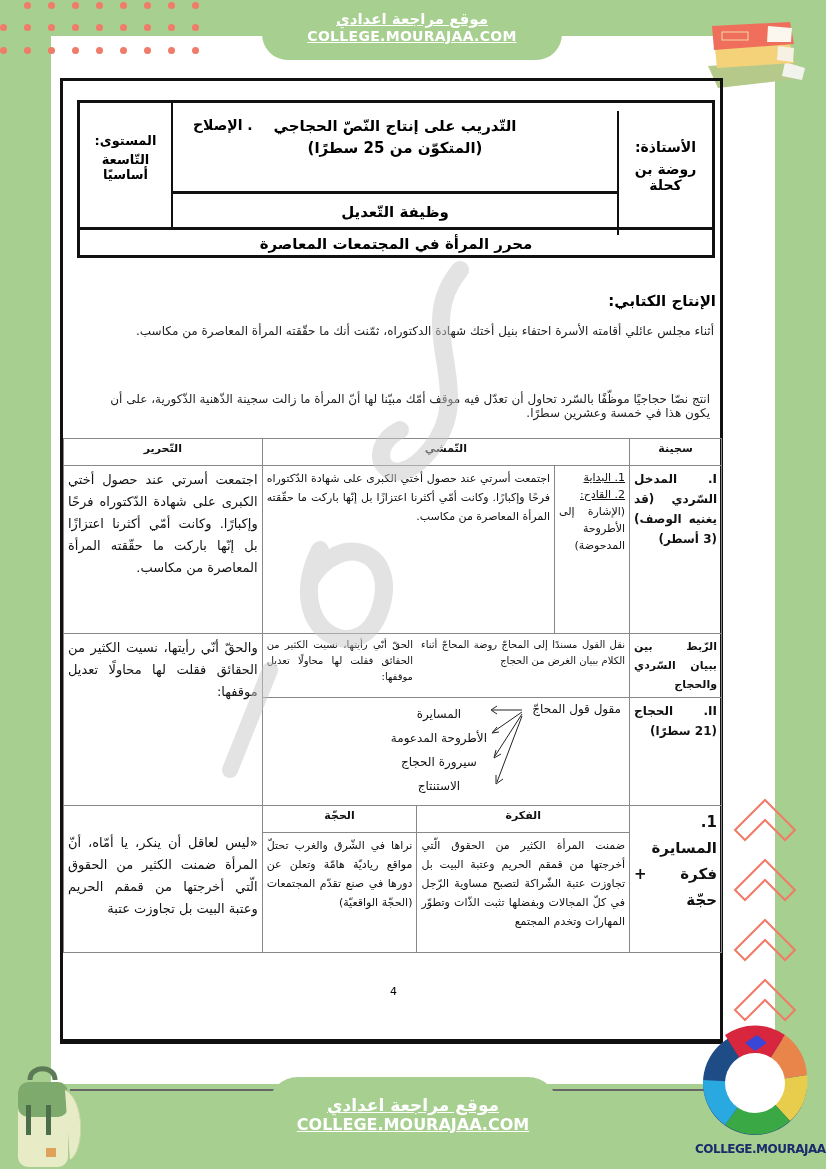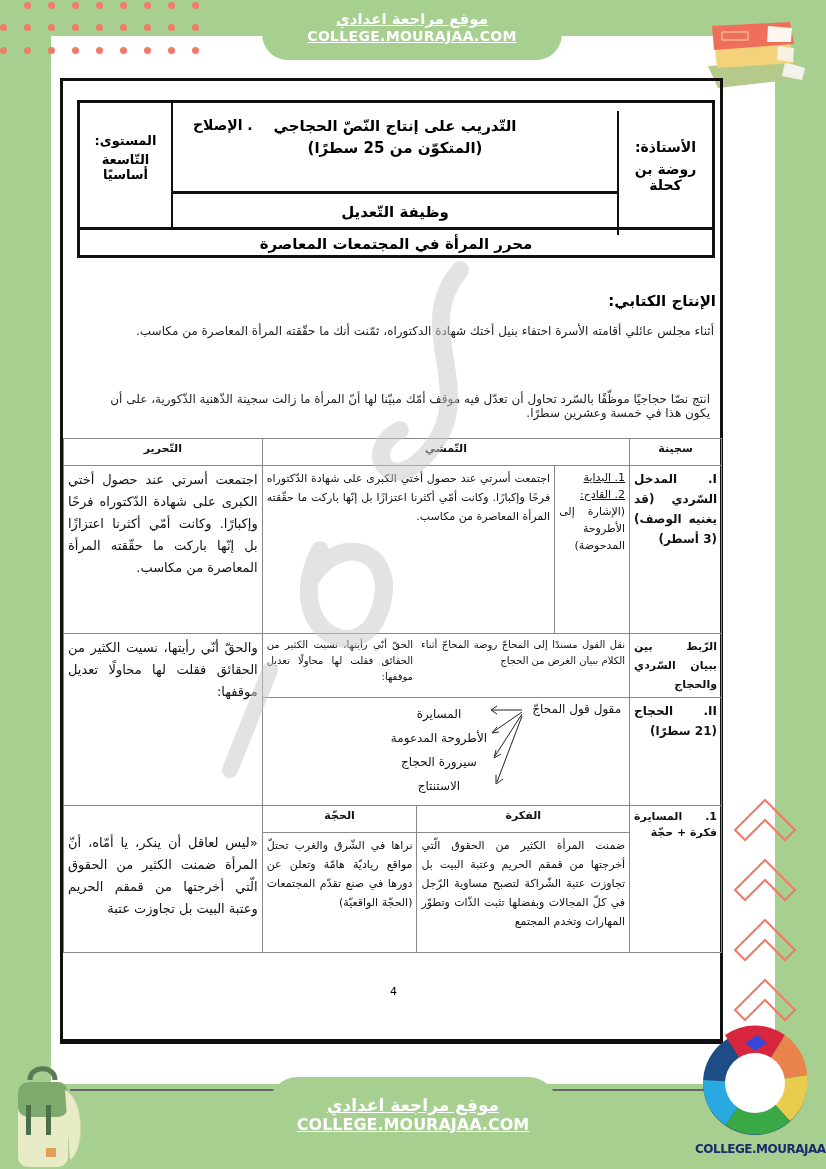--- a/index.html
+++ b/index.html
@@ -158,21 +158,21 @@
       </svg>
       <div style="position:absolute;right:142px;top:4px;line-height:24px;text-align:center">
         <div>المسايرة</div>
         <div>الأطروحة المدعومة</div>
         <div>سيرورة الحجاج</div>
         <div>الاستنتاج</div>
       </div>
     </td>
   </tr>
   <tr>
-    <td rowspan="2" class="bold" style="font-size:11px;line-height:16px">1. المسايرة فكرة + حجّة</td>
+    <td rowspan="2" class="bold" style="font-size:15px;line-height:26px">1. المسايرة فكرة + حجّة</td>
     <th colspan="2">الفكرة</th>
     <th>الحجّة</th>
     <td rowspan="2" class="big" style="padding-top:26px">«ليس لعاقل أن ينكر، يا أمّاه، أنّ المرأة ضمنت الكثير من الحقوق الّتي أخرجتها من قمقم الحريم وعتبة البيت بل تجاوزت عتبة</td>
   </tr>
   <tr style="height:120px">
     <td colspan="2" style="line-height:19px">ضمنت المرأة الكثير من الحقوق الّتي أخرجتها من قمقم الحريم وعتبة البيت بل تجاوزت عتبة الشّراكة لتصبح مساوية الرّجل في كلّ المجالات وبفضلها تثبت الذّات وتطوّر المهارات وتخدم المجتمع</td>
     <td style="line-height:19px">نراها في الشّرق والغرب تحتلّ مواقع رياديّة هامّة وتعلن عن دورها في صنع تقدّم المجتمعات (الحجّة الواقعيّة)</td>
   </tr>
 </tbody>
   </table>

